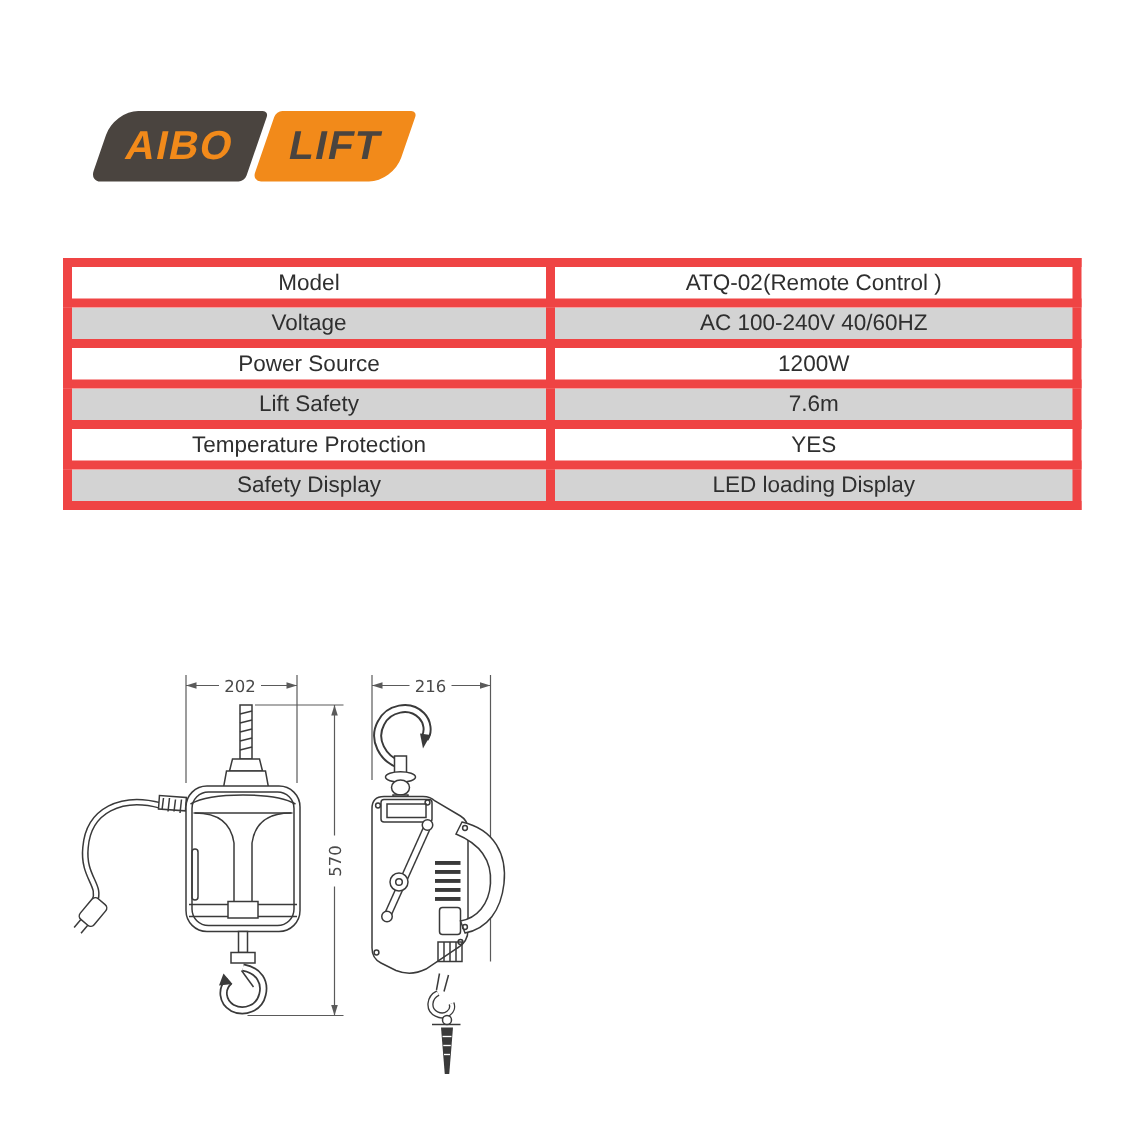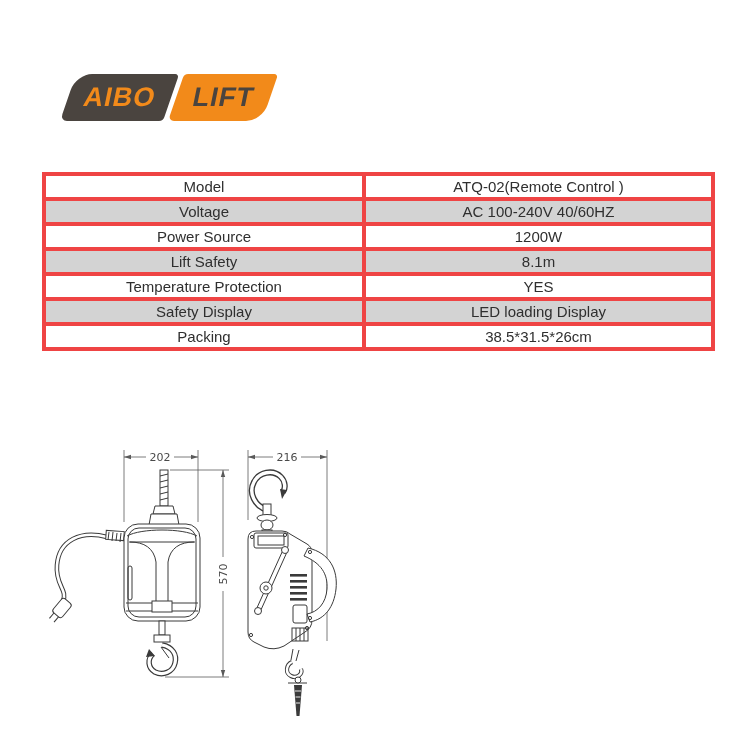--- a/index.html
+++ b/index.html
@@ -29,21 +29,21 @@
   }
   .logo-left .logo-word{color:#f28a1a;}
   .logo-right .logo-word{color:#4a443f;}
   
   table.spec{
     position:absolute;left:42px;top:172px;width:661px;
     border-collapse:collapse;table-layout:fixed;
     font-size:15px;color:#2f2f2f;
   }
   table.spec td{
-    border:4px solid #ef4444;height:21px;padding:0;
+    border:6px solid #ef4444;height:21px;padding:0;
     text-align:center;vertical-align:middle;white-space:nowrap;
     overflow:hidden;
   }
   table.spec tr:nth-child(even) td{background:#d3d3d3;}
   table.spec tr:nth-child(odd) td{background:#ffffff;}
   td.c1{width:316px;}
   td.c2{width:345px;}
   
   .drawing{
     position:absolute;left:45px;top:438px;width:330px;height:300px;
@@ -78,33 +78,29 @@
     <tr>
       <td class="c1">Voltage</td>
       <td class="c2">AC 100-240V 40/60HZ</td>
     </tr>
     <tr>
       <td class="c1">Power Source</td>
       <td class="c2">1200W</td>
     </tr>
     <tr>
       <td class="c1">Lift Safety</td>
-      <td class="c2">8.1m</td>
+      <td class="c2">7.6m</td>
     </tr>
     <tr>
       <td class="c1">Temperature Protection</td>
       <td class="c2">YES</td>
     </tr>
     <tr>
       <td class="c1">Safety Display</td>
       <td class="c2">LED loading Display</td>
-    </tr>
-    <tr>
-      <td class="c1">Packing</td>
-      <td class="c2">38.5*31.5*26cm</td>
     </tr>
   </tbody>
 </table>
 
 <div class="drawing">
 <svg width="330" height="300" viewBox="0 0 330 300" xmlns="http://www.w3.org/2000/svg">
 
   <g>
 
     <line class="dim" x1="79" y1="12" x2="79" y2="84"></line>

